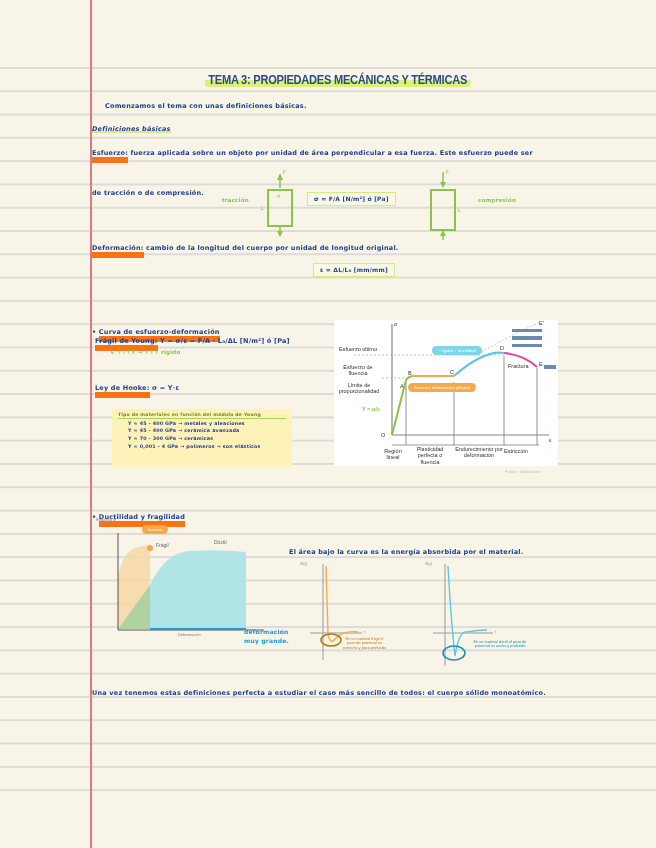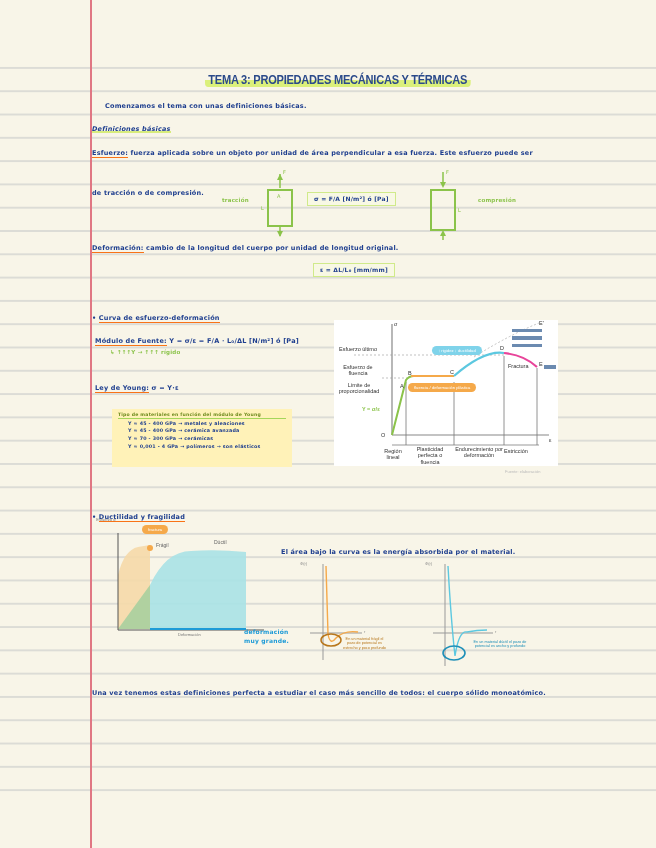--- a/index.html
+++ b/index.html
@@ -17,21 +17,21 @@
   }
   .ruled-mask { position:absolute; left:0; width:656px; background:#f8f5e8; }
   .margin-line { position:absolute; left:90px; top:0; width:2px; height:848px; background:#e07783; }
   .abs { position:absolute; }
   .hw {
     color:#1f3f8f; font-family:"DejaVu Sans", sans-serif; font-weight:bold;
     font-size:6.5px; letter-spacing:0.2px; white-space:nowrap; line-height:1;
   }
   .hw-green { color:#8bc34a; }
   .hl-green { background:linear-gradient(to top, #d7ec7c 0 35%, transparent 35%); }
-  .ul-green { border-bottom:1px solid #f97316; }
+  .ul-green { border-bottom:6px solid #f97316; }
   .title {
     left:205px; top:72px; font-family:"Liberation Sans", sans-serif; font-weight:bold;
     font-size:13.5px; color:#2b4a8a; letter-spacing:-0.3px; transform:scaleX(0.82); transform-origin:left;
     background:linear-gradient(to top, #dbf07a 0 45%, transparent 45%); padding:0 4px; border-radius:4px;
   }
   .formula-box { border:1.5px solid #d0ea8a; background:#f8f8e4; padding:3px 6px; }
   .yellow-box { background:#fff2b8; padding:4px 6px; }
   .diagram-box { background:#fff; }
   .label-sm { font-family:"Liberation Sans", sans-serif; font-size:5.5px; color:#333; line-height:1.15; text-align:center; white-space:nowrap; }
   .pill { border-radius:6px; font-family:"Liberation Sans", sans-serif; font-size:4.2px; color:#fff; padding:2px 6px; white-space:nowrap; }
@@ -77,30 +77,30 @@
   <text x="40" y="44" font-size="5" fill="#8bc34a" font-family="DejaVu Sans">L</text>
 </svg>
 <div class="abs hw hw-green" style="left:478px;top:198px;font-size:5.5px;">compresión</div>
 
 <div class="abs hw" style="left:92px;top:245px;">
   <span class="ul-green">Deformación:</span>
   <span>cambio de la longitud del cuerpo por unidad de longitud original.</span>
 </div>
 <div class="abs formula-box hw" style="left:313px;top:263px;font-size:6px;">ε = ΔL/L₀  [mm/mm]</div>
 
-<div class="abs hw" style="left:92px;top:315px;">
+<div class="abs hw" style="left:92px;top:329px;">
   • <span class="ul-green">Curva de esfuerzo-deformación</span>
 </div>
 <div class="abs hw" style="left:95px;top:338px;">
-  <span class="ul-green">Módulo de Fuente:</span>
+  <span class="ul-green">Frágil de Young:</span>
   <span>Y = σ/ε = F/A · L₀/ΔL  [N/m²] ó [Pa]</span>
 </div>
 <div class="abs hw hw-green" style="left:110px;top:350px;font-size:5.5px;">↳ ↑↑↑Y → ↑↑↑ rígido</div>
 <div class="abs hw" style="left:95px;top:385px;">
-  <span class="ul-green">Ley de Young:</span>
+  <span class="ul-green">Ley de Hooke:</span>
   <span>σ = Y·ε</span>
 </div>
 
 <div class="abs yellow-box" style="left:112px;top:409px;width:168px;height:50px;">
   <div class="hw" style="font-size:4.6px;color:#6f8b1d;border-bottom:1px solid #a5d65a;margin-bottom:3px;">Tipo de materiales en función del módulo de Young</div>
   <div class="hw" style="font-size:4.8px;margin:0 0 3px 10px;">Y ≈ 45 - 400 GPa → metales y aleaciones</div>
   <div class="hw" style="font-size:4.8px;margin:0 0 3px 10px;">Y ≈ 45 - 400 GPa → cerámica avanzada</div>
   <div class="hw" style="font-size:4.8px;margin:0 0 3px 10px;">Y ≈ 70 - 300 GPa → cerámicas</div>
   <div class="hw" style="font-size:4.8px;margin:0 0 0 10px;">Y ≈ 0,001 - 4 GPa → polímeros → son elásticos</div>
 </div>
@@ -164,21 +164,21 @@
   </svg>
   <div class="abs label-sm" style="left:0;top:3px;font-size:4px;color:#777;width:20px;white-space:normal;">Esfuerzo σ</div>
   <div class="abs label-sm" style="left:82px;top:118px;font-size:4px;color:#777;">Deformación</div>
   <div class="abs label-sm" style="left:60px;top:28px;font-size:5px;color:#666;">Frágil</div>
   <div class="abs label-sm" style="left:118px;top:25px;font-size:5px;color:#666;">Dúctil</div>
   <div class="abs pill" style="left:46px;top:10px;background:#f5a94a;">fractura</div>
 </div>
 <div class="abs hw" style="left:244px;top:629px;color:#1e9bd7;font-size:6px;">deformación</div>
 <div class="abs hw" style="left:244px;top:638px;color:#1e9bd7;font-size:6px;">muy grande.</div>
 
-<div class="abs hw" style="left:281px;top:549px;">El área bajo la curva es la energía absorbida por el material.</div>
+<div class="abs hw" style="left:289px;top:549px;">El área bajo la curva es la energía absorbida por el material.</div>
 
 <svg class="abs" style="left:300px;top:560px;" width="90" height="105">
   <line x1="23" y1="4" x2="23" y2="100" stroke="#999" stroke-width="1"></line>
   <line x1="10" y1="73" x2="62" y2="73" stroke="#999" stroke-width="1"></line>
   <path d="M26,6 L28,74 Q30,86 36,78 Q44,70 58,72" fill="none" stroke="#f5a94a" stroke-width="1.4"></path>
   <ellipse cx="31" cy="80" rx="10" ry="6" fill="none" stroke="#b8771c" stroke-width="1.5"></ellipse>
 </svg>
 <div class="abs label-sm" style="left:300px;top:562px;font-size:4px;color:#888;">Φ(r)</div>
 <div class="abs label-sm" style="left:364px;top:630px;font-size:4px;color:#888;">r</div>
 <div class="abs label-sm" style="left:342px;top:637px;width:45px;white-space:normal;font-size:3.8px;color:#b8771c;">En un material frágil el pozo de potencial es estrecho y poco profundo</div>

